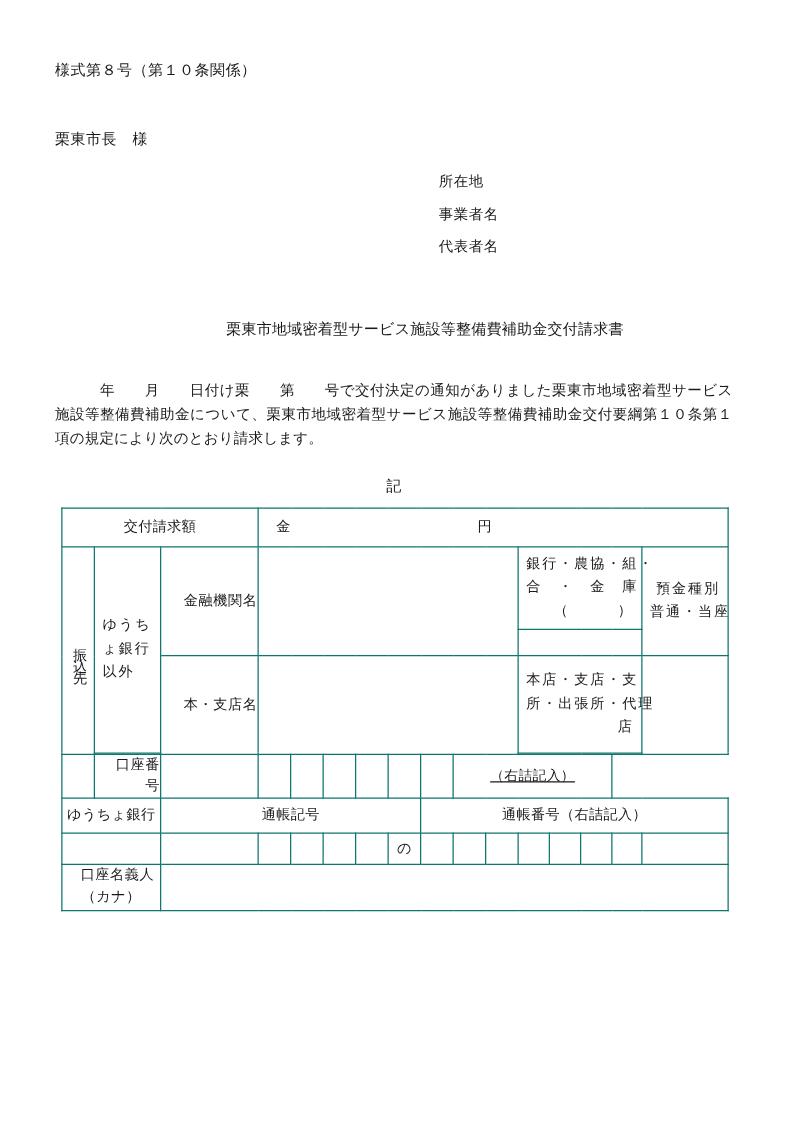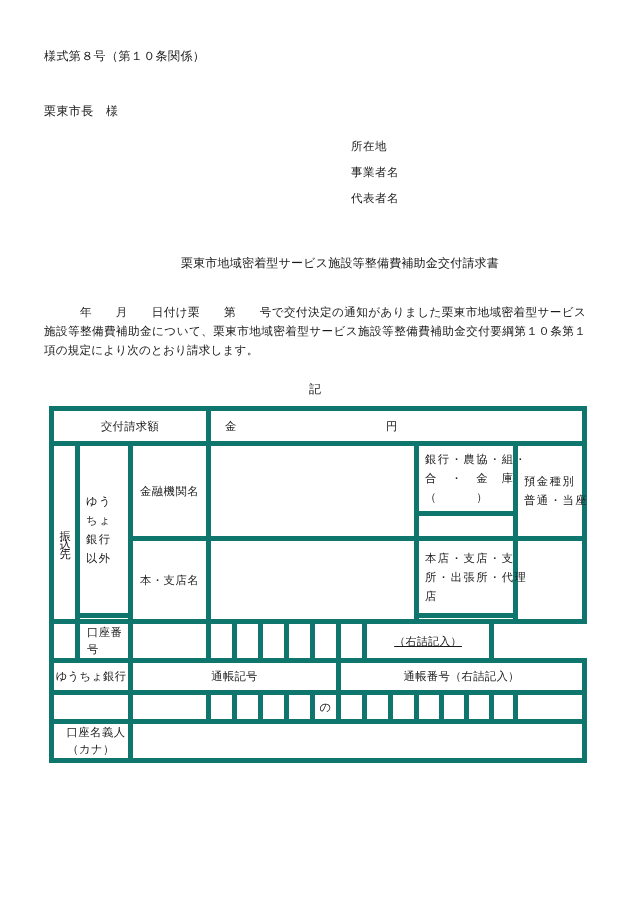--- a/index.html
+++ b/index.html
@@ -95,21 +95,21 @@
   .form-table {
     position: absolute;
     left: 49px;
     top: 406px;
     width: 533px;
     border-collapse: collapse;
     table-layout: fixed;
     font-size: 11.3px;
   }
   .form-table td {
-    border: 5px solid #0f766e;
+    border: 1px solid #0f766e;
     padding: 0;
     vertical-align: middle;
     text-align: center;
     line-height: 17px;
     letter-spacing: 0.3px;
   }
 
   
   .vert {
     writing-mode: vertical-rl;
@@ -126,44 +126,45 @@
     justify-content: center;
   }
 
   .multiline {
     display: block;
     padding: 4px 6px;
     text-align: left;
     line-height: 19px;
     letter-spacing: 1.5px;
   }
-  .opt-line { display: block; white-space: nowrap; }
+  .opt-line { display: block; white-space: nowrap; text-align: right; }
   .amount-yen {
     position: absolute;
     left: 175px;
   }
 
   .sub-label {
     display: block;
-    text-align: left;
+    text-align: right;
     padding-left: 7px;
     letter-spacing: 0.5px;
   }
 
   .note-right {
     letter-spacing: 0.3px;
     white-space: nowrap;
     font-size: 11px;
     text-decoration: underline;
   }
 
   .kana-label {
     padding-left: 10px;
     text-align: left;
     letter-spacing: 0.5px;
+    font-family: Liberation Mono, monospace;
   }
 
   .grid-box { height: 24px; }
   .blank { }
 </style>
 </head>
 <body>
 
 <div class="page">
 

